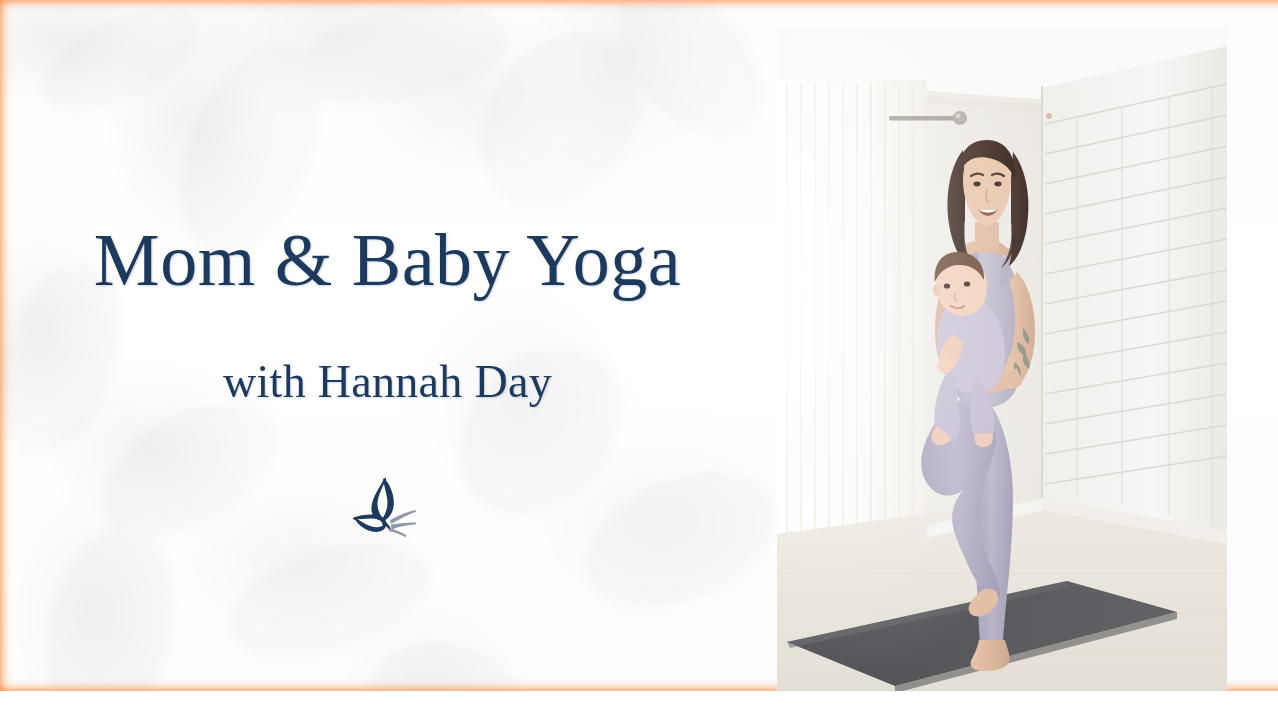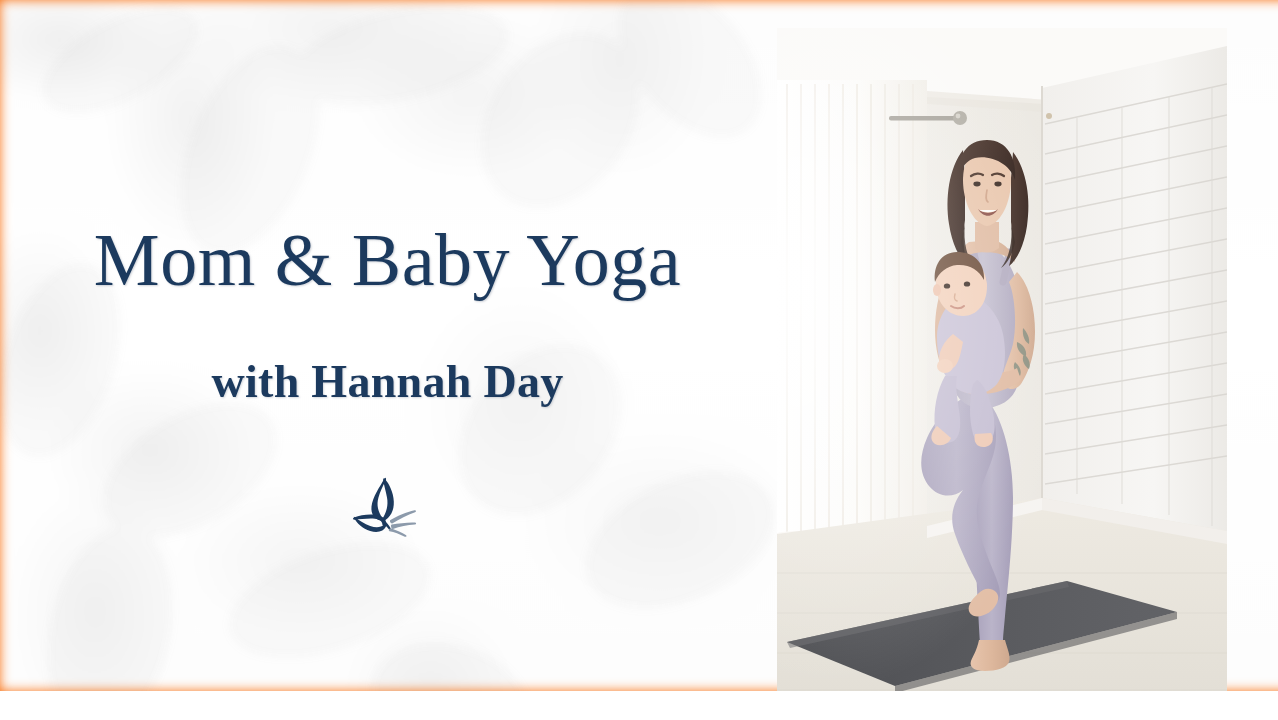--- a/index.html
+++ b/index.html
@@ -57,21 +57,21 @@
     margin:0;
     width:700px;
     margin-top:215px;
     text-shadow:1px 1px 2px rgba(120,130,145,.35);
   }
   .title .line{display:block;}
   .subtitle{
     color:#1c3a5e;
     font-family:"Liberation Serif", serif;
     font-size:46px;
-    font-weight:700;
+    font-weight:400;
     letter-spacing:.3px;
     text-align:left;
     margin:0;
     margin-top:50px;
     text-shadow:1px 1px 2px rgba(120,130,145,.3);
   }
   .logo-wrap{
     margin-top:56px;
     width:110px;height:90px;
     display:flex;align-items:center;justify-content:center;

